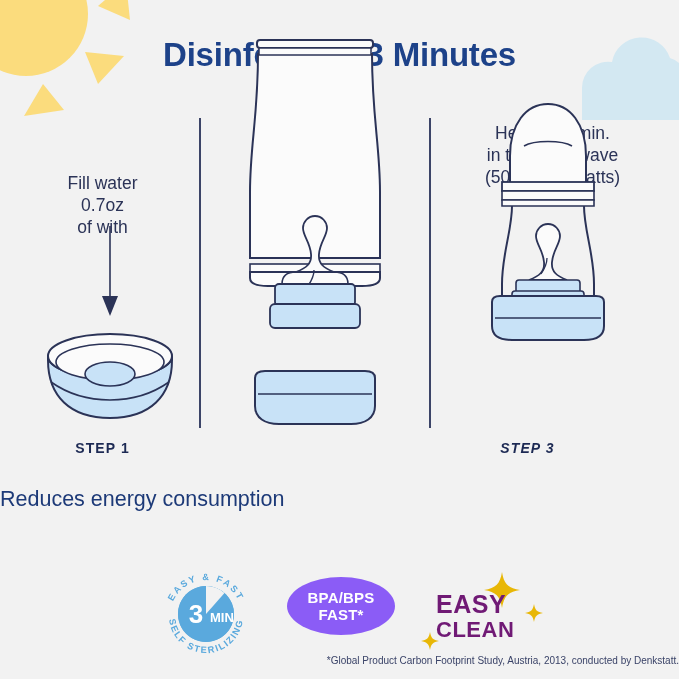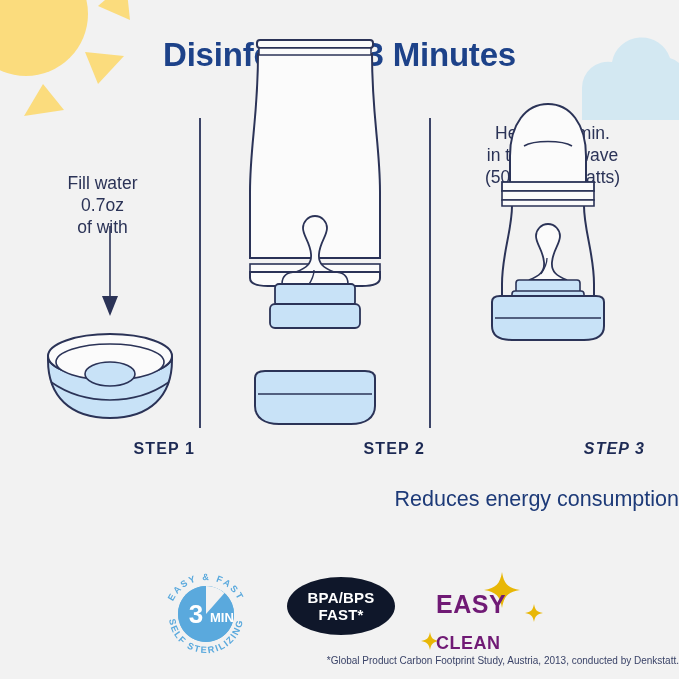--- a/index.html
+++ b/index.html
@@ -77,42 +77,42 @@
     font-size: 17.5px;
     line-height: 22px;
     color: #2b3357;
   }
   .col1 .caption { margin-top: 62px; }
   .col3 .caption { margin-top: 12px; }
 
   .step-label {
     position: absolute;
     top: 440px;
-    text-align: right;
-    font-size: 16px;
+    text-align: center;
+    font-size: 14px;
     font-weight: bold;
     letter-spacing: 1.1px;
     color: #1d2a54;
   }
   .sl1 { left: 10px;  width: 185px; }
   .sl2 { left: 205px; width: 220px; }
   .sl3 { left: 410px; width: 235px; font-style: italic; }
 
   .art { position: absolute; }
   .art1 { left: 30px;  top: 220px; }
   .art2 { left: 228px; top: 6px;  }
   .art3 { left: 468px; top: 78px; }
 
   
   .claim {
     position: absolute;
     left: 0;
     top: 485px;
     width: 679px;
-    text-align: right;
+    text-align: left;
     font-size: 21.5px;
     line-height: 29px;
     color: #1d3a78;
   }
   .claim .big {
     font-size: 28px;
     font-weight: bold;
     color: #1b3e85;
   }
   .claim .star {
@@ -131,21 +131,21 @@
     height: 80px;
   }
   .badge-3min { position: absolute; left: 158px; top: 0px; width: 96px; height: 92px; }
   .badge-bpa  { position: absolute; left: 287px; top: 11px; width: 108px; height: 62px; }
   .badge-easy { position: absolute; left: 420px; top: 2px;  width: 140px; height: 82px; }
 
   .bpa-oval {
     width: 108px;
     height: 58px;
     border-radius: 50%;
-    background: #0f172a;
+    background: #8b5cf6;
     display: flex;
     flex-direction: column;
     align-items: center;
     justify-content: center;
   }
   .bpa-oval span {
     color: #ffffff;
     font-weight: bold;
     font-size: 15px;
     line-height: 17px;
@@ -154,21 +154,21 @@
 
   .easy-text {
     position: absolute;
     left: 16px;
     top: 24px;
     color: #701a75;
     font-weight: bold;
     line-height: 25px;
   }
   .easy-text .l1 { font-size: 25px; letter-spacing: 0.5px; display: block; }
-  .easy-text .l2 { font-size: 18px; letter-spacing: 0.5px; display: block; margin-top: 14px; }
+  .easy-text .l2 { font-size: 22px; letter-spacing: 0.5px; display: block; }
 
   
   .footnote {
     position: absolute;
     left: 0;
     top: 655px;
     width: 679px;
     text-align: right;
     font-size: 10px;
     color: #3a4368;
@@ -260,21 +260,20 @@
   </div>
 
   <div class="art" style="left:247px; top:368px;">
     <svg width="136" height="60" viewBox="0 0 136 60">
       <path d="M8,10 C8,5 12,3 18,3 L118,3 C124,3 128,5 128,10
                L128,38 C128,50 118,56 104,56 L32,56 C18,56 8,50 8,38 Z" fill="#c8e2f7" stroke="#2b3357" stroke-width="2"></path>
       <path d="M11,26 L125,26" fill="none" stroke="#2b3357" stroke-width="1.5"></path>
     </svg>
   </div>
 
-  <div class="step-label sl2">STEP 2</div>
 
   <div class="col col3">
     <div class="caption">
       <div>Heat for 3 min.</div>
       <div>in the microwave</div>
       <div>(500–1000 watts)</div>
     </div>
   </div>
 
   <div class="art art3">

